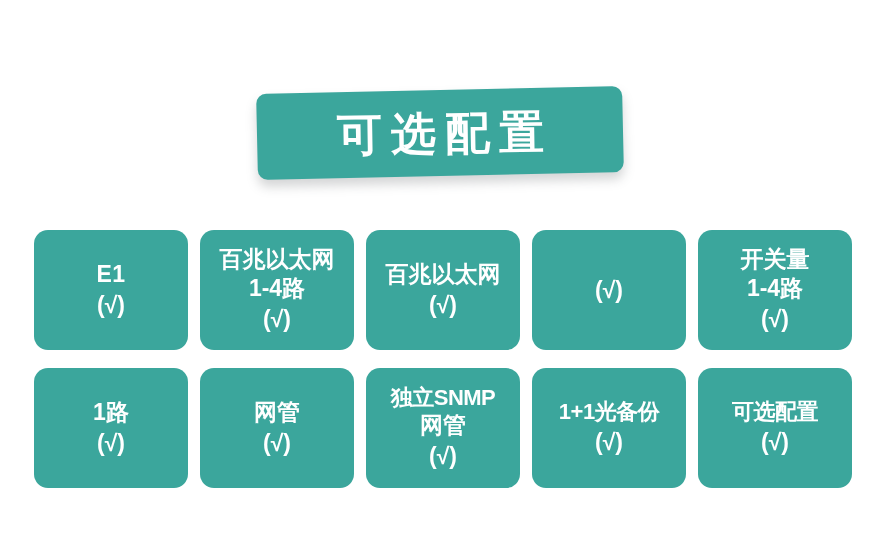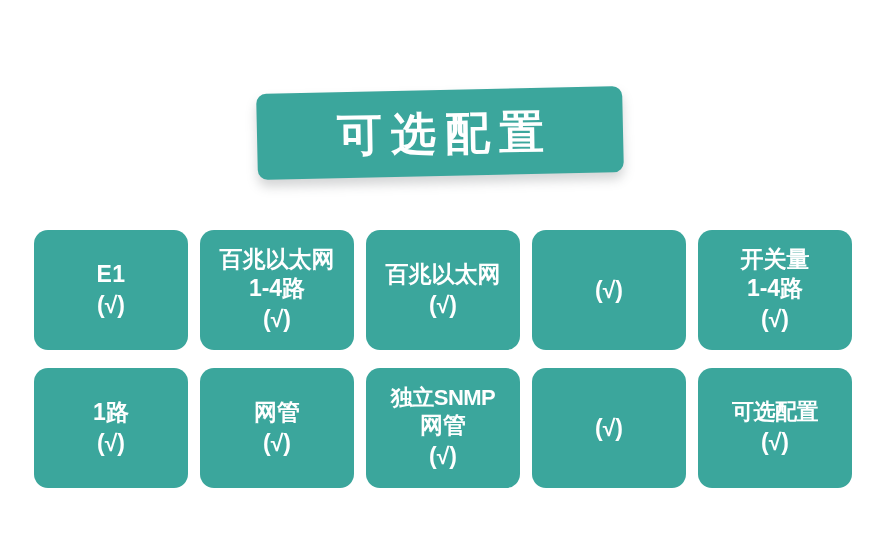--- a/index.html
+++ b/index.html
@@ -178,20 +178,23 @@
 
     <div class="card overflow">
       <div class="card-lines">
         <div class="card-line wide">独立SNMP</div>
         <div class="card-line">网管</div>
       </div>
       <div class="card-check">(√)</div>
     </div>
 
     <div class="card overflow">
+      <div class="card-lines">
+        <div class="card-line wide">1+1光备份</div>
+      </div>
       <div class="card-check">(√)</div>
     </div>
 
     <div class="card overflow">
       <div class="card-lines">
         <div class="card-line wide">可选配置</div>
       </div>
       <div class="card-check">(√)</div>
     </div>
 

